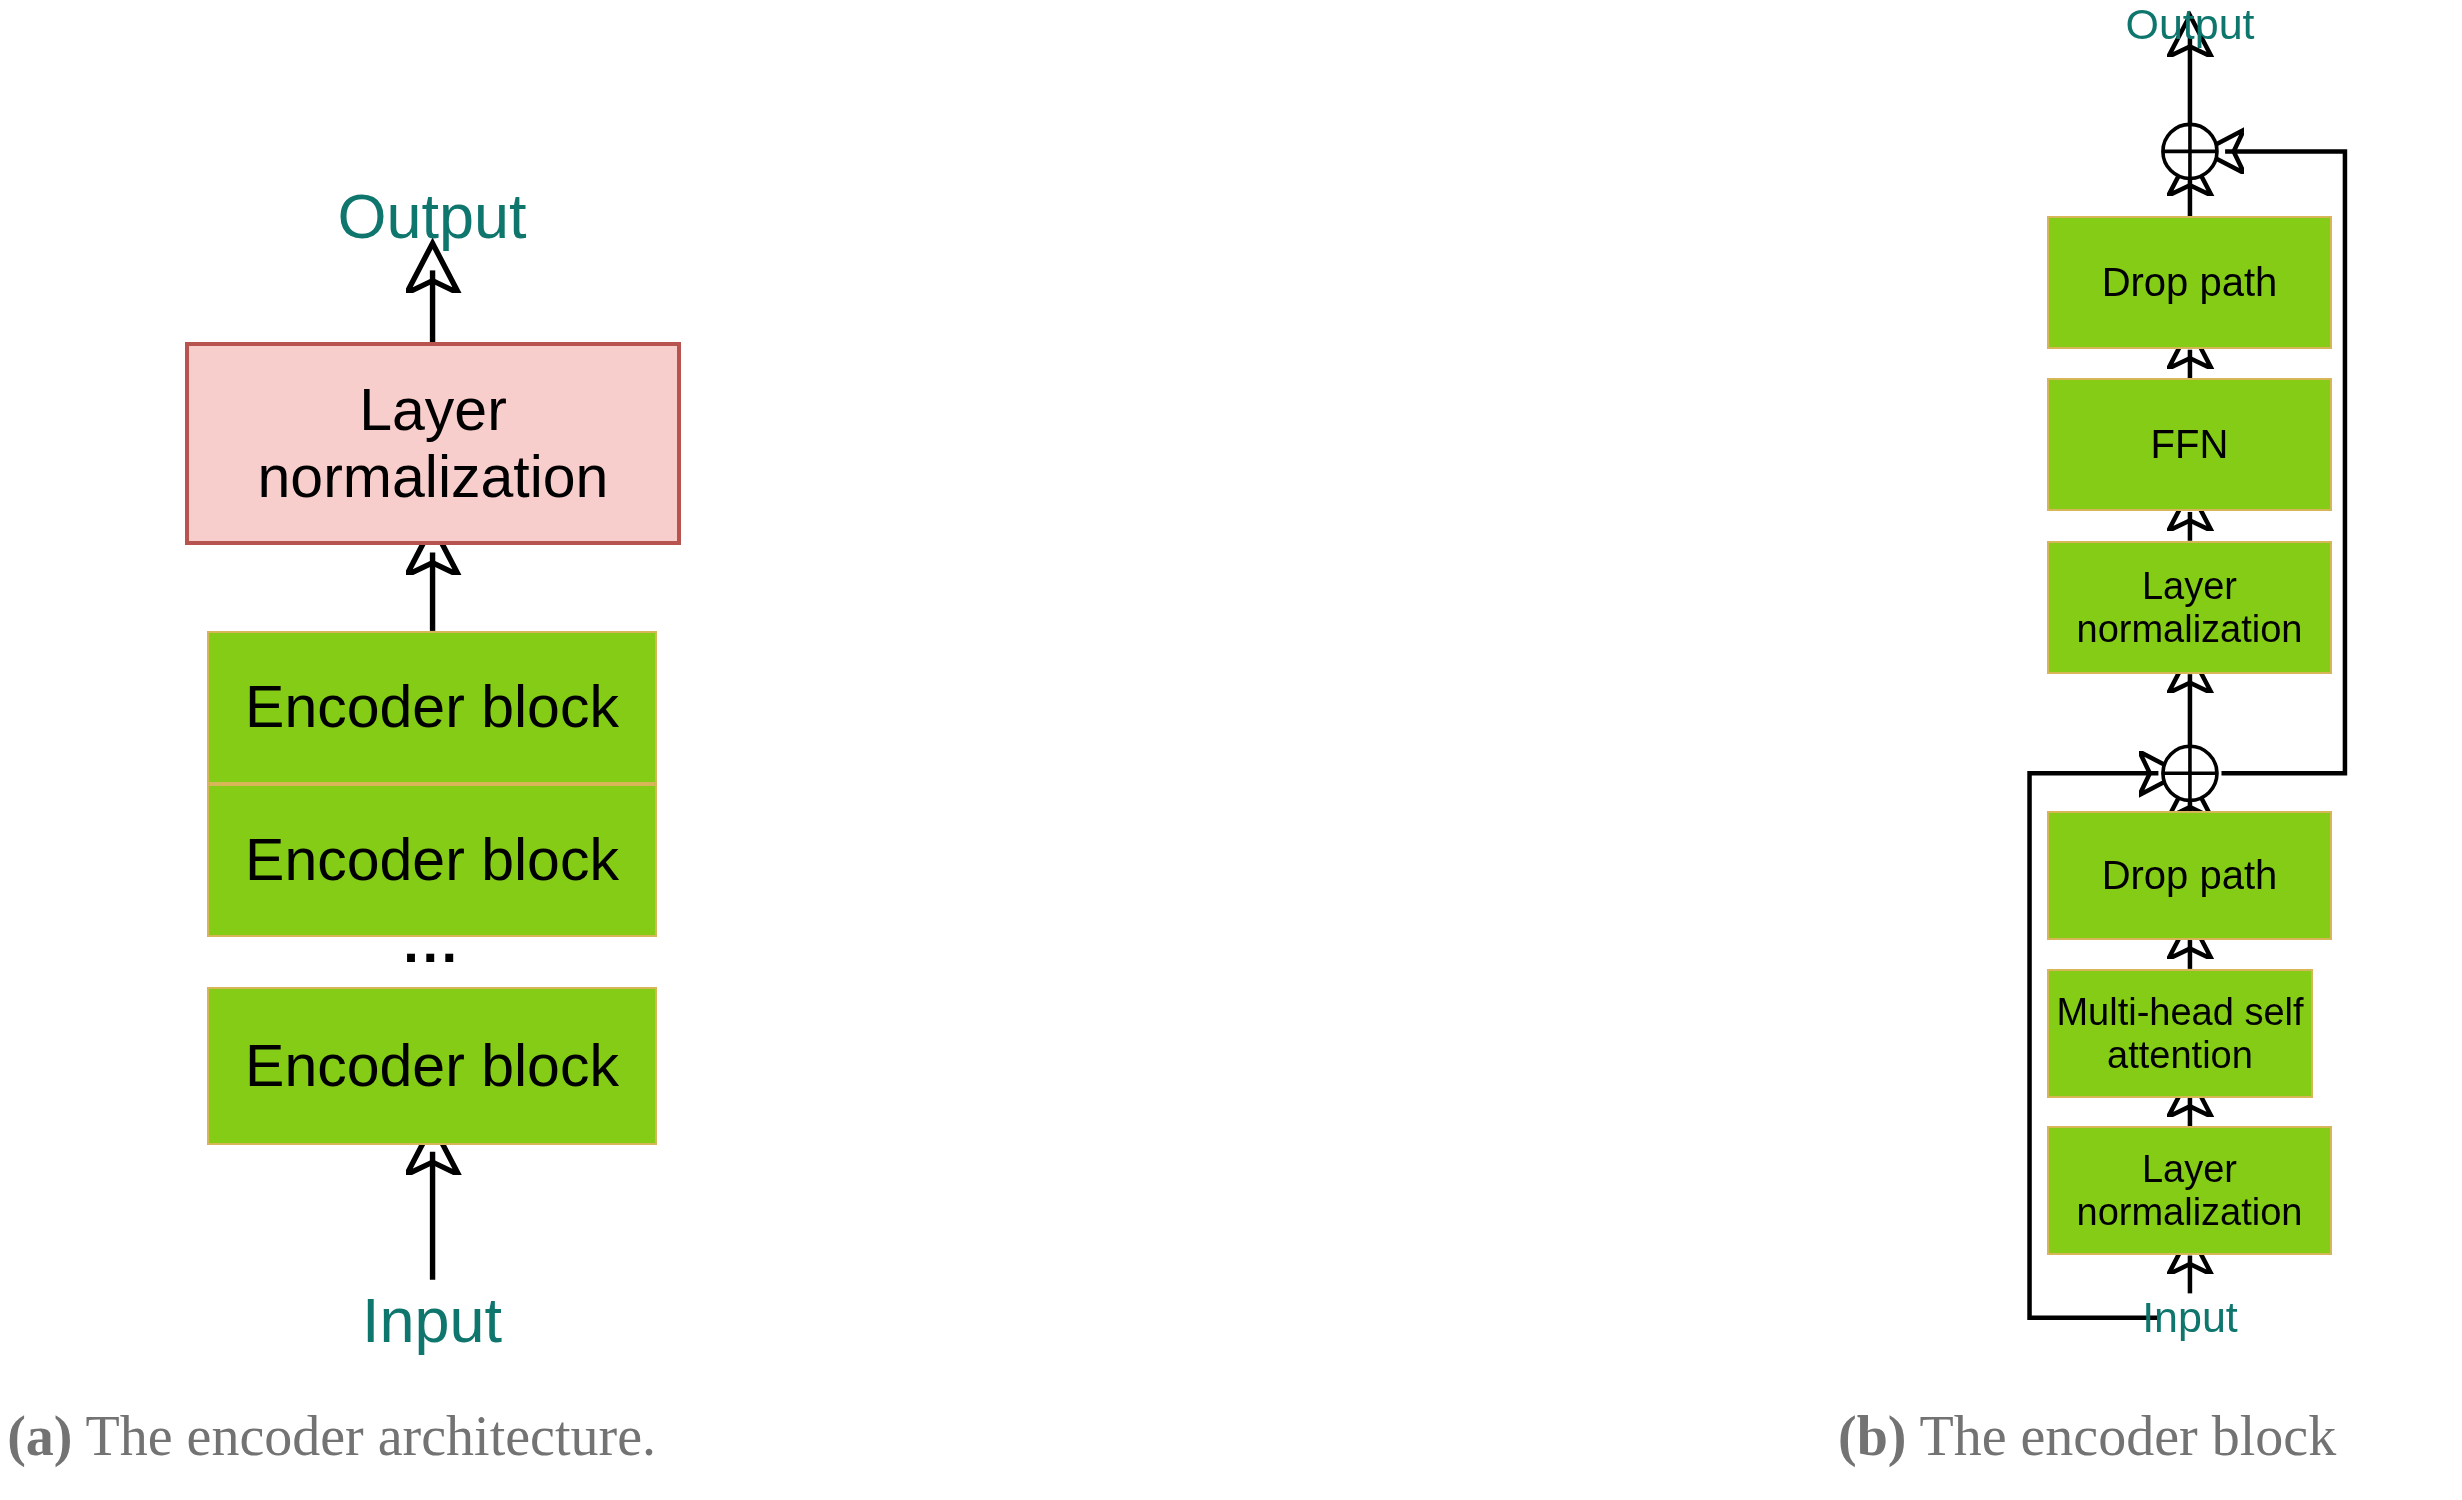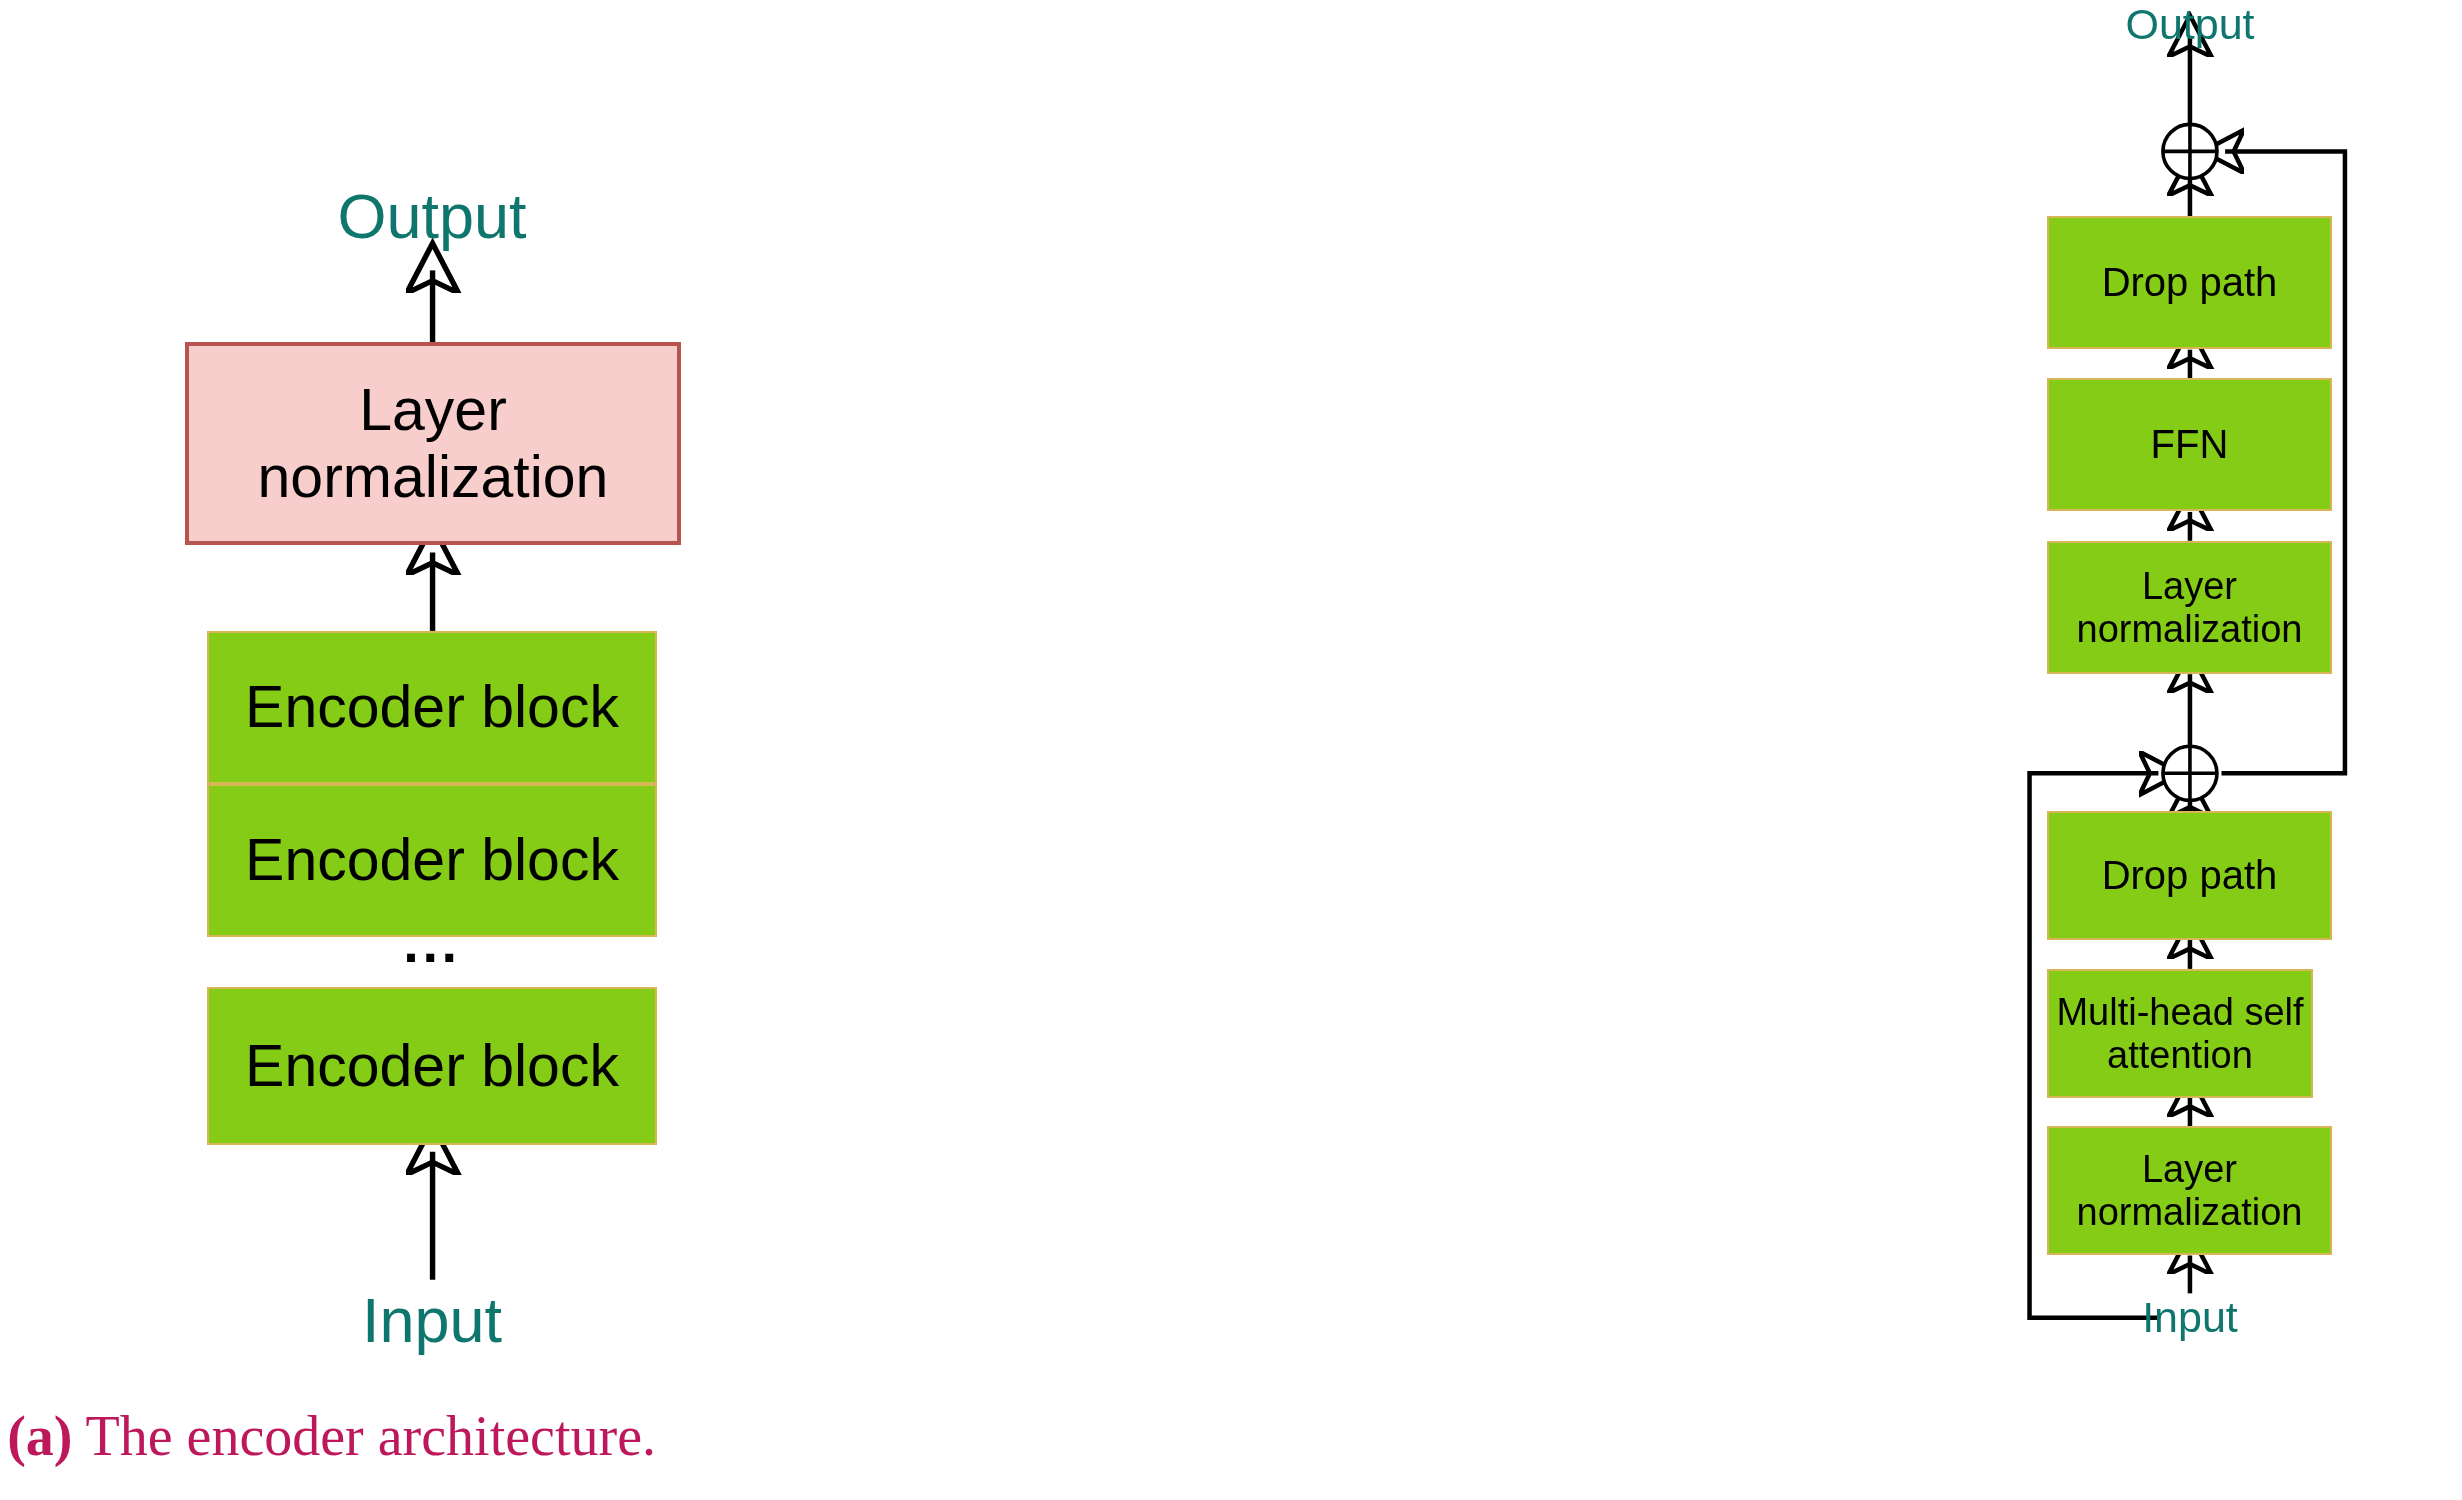--- a/index.html
+++ b/index.html
@@ -83,21 +83,21 @@
   }
   .wires circle.addnode {
     fill: #ffffff;
     stroke: #000000;
     stroke-width: 4;
   }
 
   
   .caption {
     position: absolute;
-    color: #be185d;
+    color: #737373;
     font-family: "Liberation Serif", serif;
     font-size: 56px;
     white-space: nowrap;
   }
   .caption b { font-weight: 700; }
 </style>
 </head>
 <body>
 
 <div class="figure-root">
@@ -195,15 +195,18 @@
     <div class="node fill-yellow" style="left:815px; top:1126px; width:285px; height:129px; font-size:38px;">Layer
 normalization</div>
 
     <div class="plain-label" style="left:796px; top:1293px; width:324px; font-size:43px;">Input</div>
   </div>
 
   <div class="caption" style="left:7.2px; top:1404px;">
     <b>(a)</b><span> The encoder architecture.</span>
   </div>
 
+  <div class="caption" style="left:1838px; top:1404px;">
+    <b>(b)</b><span> The encoder block</span>
+  </div>
 
 </div>
 
 
 </body></html>

